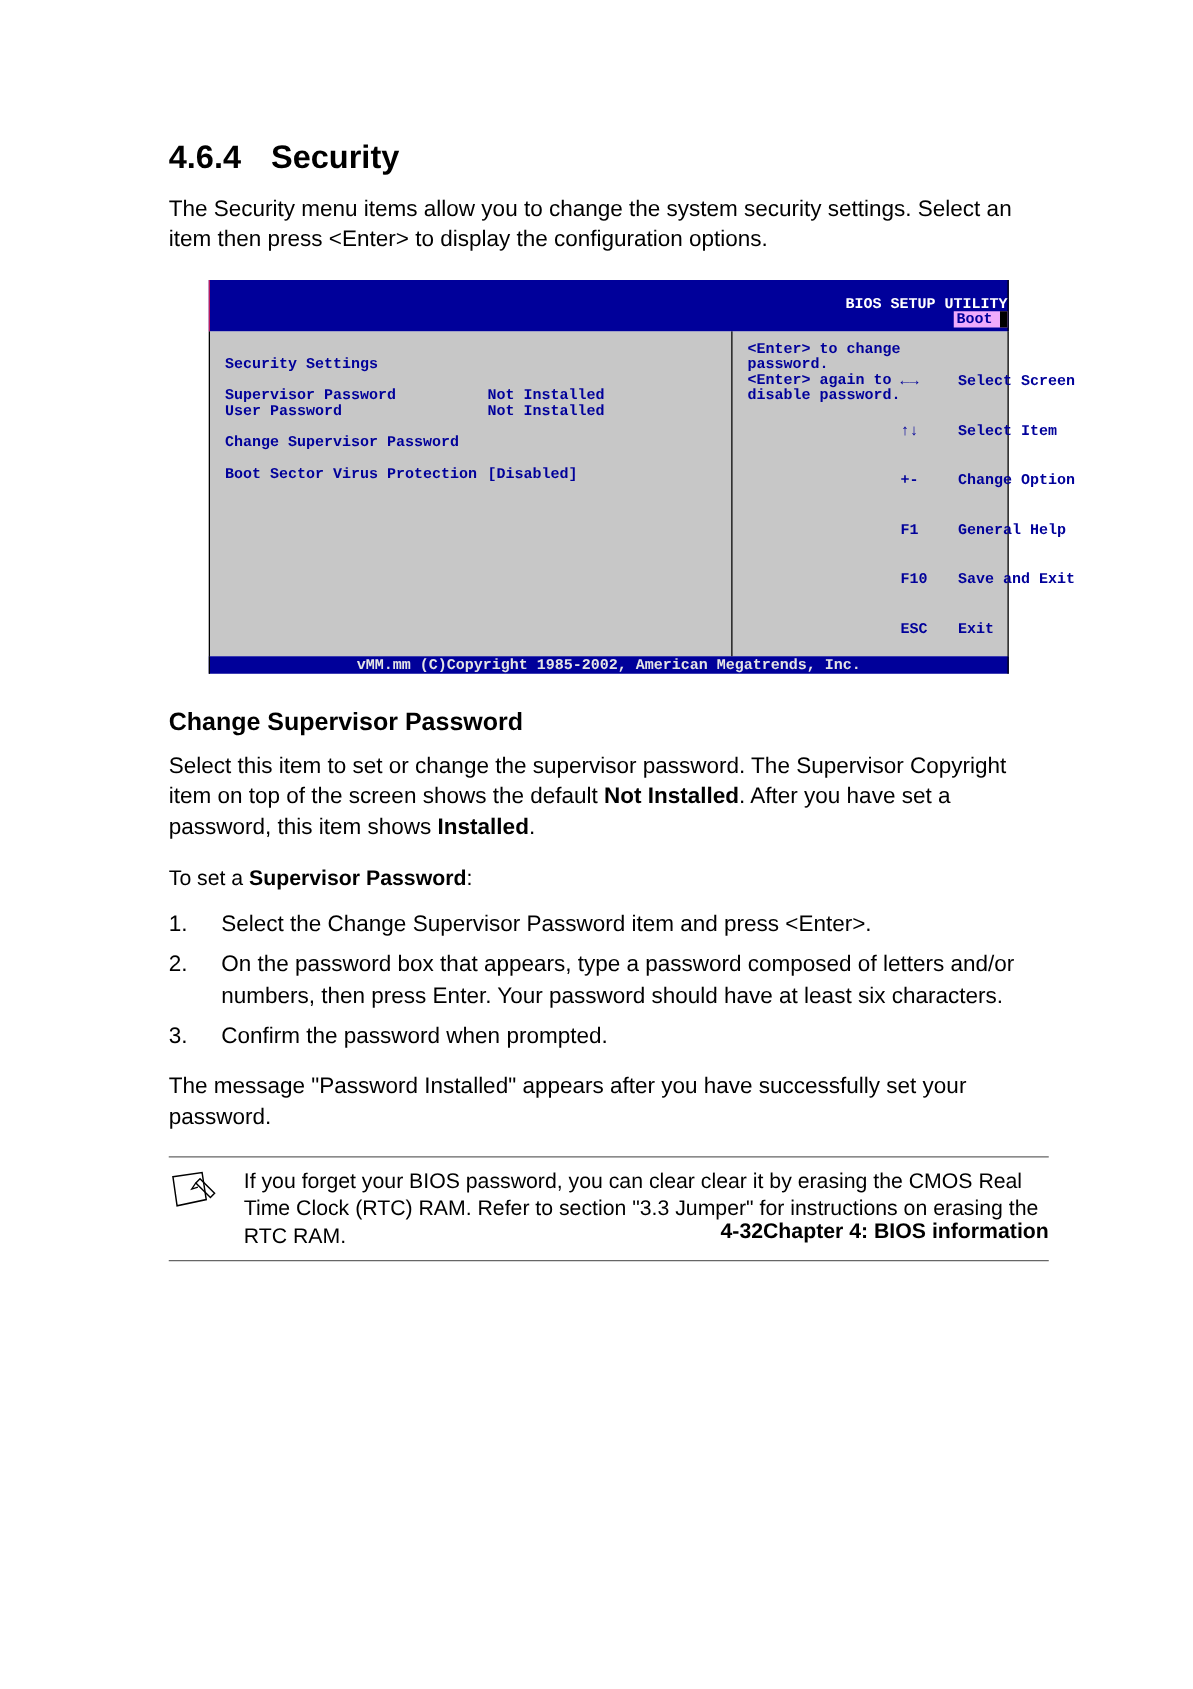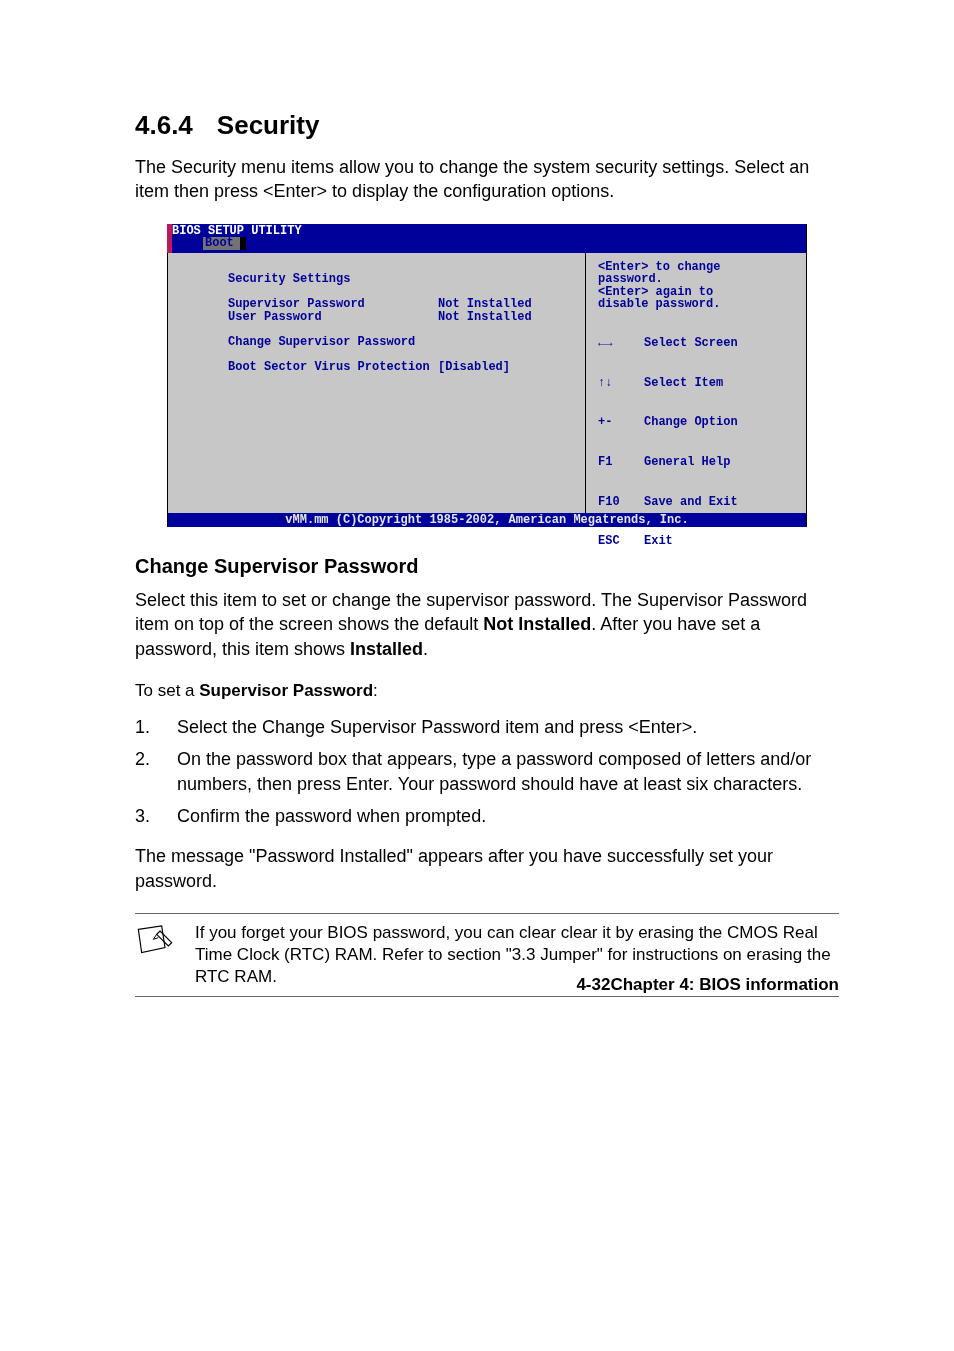--- a/index.html
+++ b/index.html
@@ -37,33 +37,33 @@
     margin: 0 auto 28px auto;
     font-family: "Courier New", monospace;
     font-size: 12px;
     line-height: 1.05;
     border: none;
   }
   .bios-header {
     background: #00009a;
     color: #fff;
     font-weight: bold;
-    text-align: left;
-    padding: 1px 0 0 0;
+    text-align: right;
+    padding: 13px 0 0 0;
     position: relative;
     height: 28px;
-    border-left: 5px solid #be185d;
+    border-left: 1px solid #be185d;
     border-right: 1px solid #000;
   }
   .bios-header .title {
     display: block;
   }
   .bios-header .tab {
     display: inline-block;
-    background: #737373;
+    background: #f0abfc;
     color: #00009a;
     padding: 0 6px 0 2px;
     font-weight: bold;
     margin-top: -1px;
     border-right: 6px solid #000;
     margin-left: 31px;
   }
   .bios-body {
     display: flex;
     border-left: 1px solid #000;
@@ -71,29 +71,28 @@
     background: #c7c7c7;
     height: 260px;
   }
   .bios-left {
     flex: 1 1 auto;
     padding: 8px 12px;
     color: #00009a;
     font-weight: bold;
     border-right: 1px solid #000;
     white-space: pre;
-    margin-left: 48px;
   }
   .bios-right {
     width: 196px;
     padding: 8px 12px;
     color: #00009a;
     font-weight: bold;
     display: flex;
-    flex-direction: column;
+    flex-direction: row;
   }
   .bios-right .help-top {
     flex: 0 0 auto;
     white-space: pre;
   }
   .bios-right .nav {
     margin-top: auto;
     white-space: pre;
     line-height: 1.1;
     padding-bottom: 8px;
@@ -213,21 +212,21 @@
           <div class="nav-row"><span class="nav-key">ESC</span><span>Exit</span></div>
         </div>
       </div>
     </div>
     <div class="bios-footer">vMM.mm (C)Copyright 1985-2002, American Megatrends, Inc.</div>
   </div>
 
   <div class="subheading">Change Supervisor Password</div>
 
   <p class="body-p">
-    <span>Select this item to set or change the supervisor password. The Supervisor Password item on top of the screen shows the default </span><span class="bold">Not Installed</span><span>. After you have set a password, this item shows </span><span class="bold">Installed</span><span>.</span>
+    <span>Select this item to set or change the supervisor password. The Supervisor Copyright item on top of the screen shows the default </span><span class="bold">Not Installed</span><span>. After you have set a password, this item shows </span><span class="bold">Installed</span><span>.</span>
   </p>
 
   <p class="to-set">
     <span>To set a </span><span class="bold">Supervisor Password</span><span>:</span>
   </p>
 
   <ol class="steps">
     <li>
         <span class="num">1.</span>
         <span class="txt">Select the Change Supervisor Password item and press &lt;Enter&gt;.</span>

